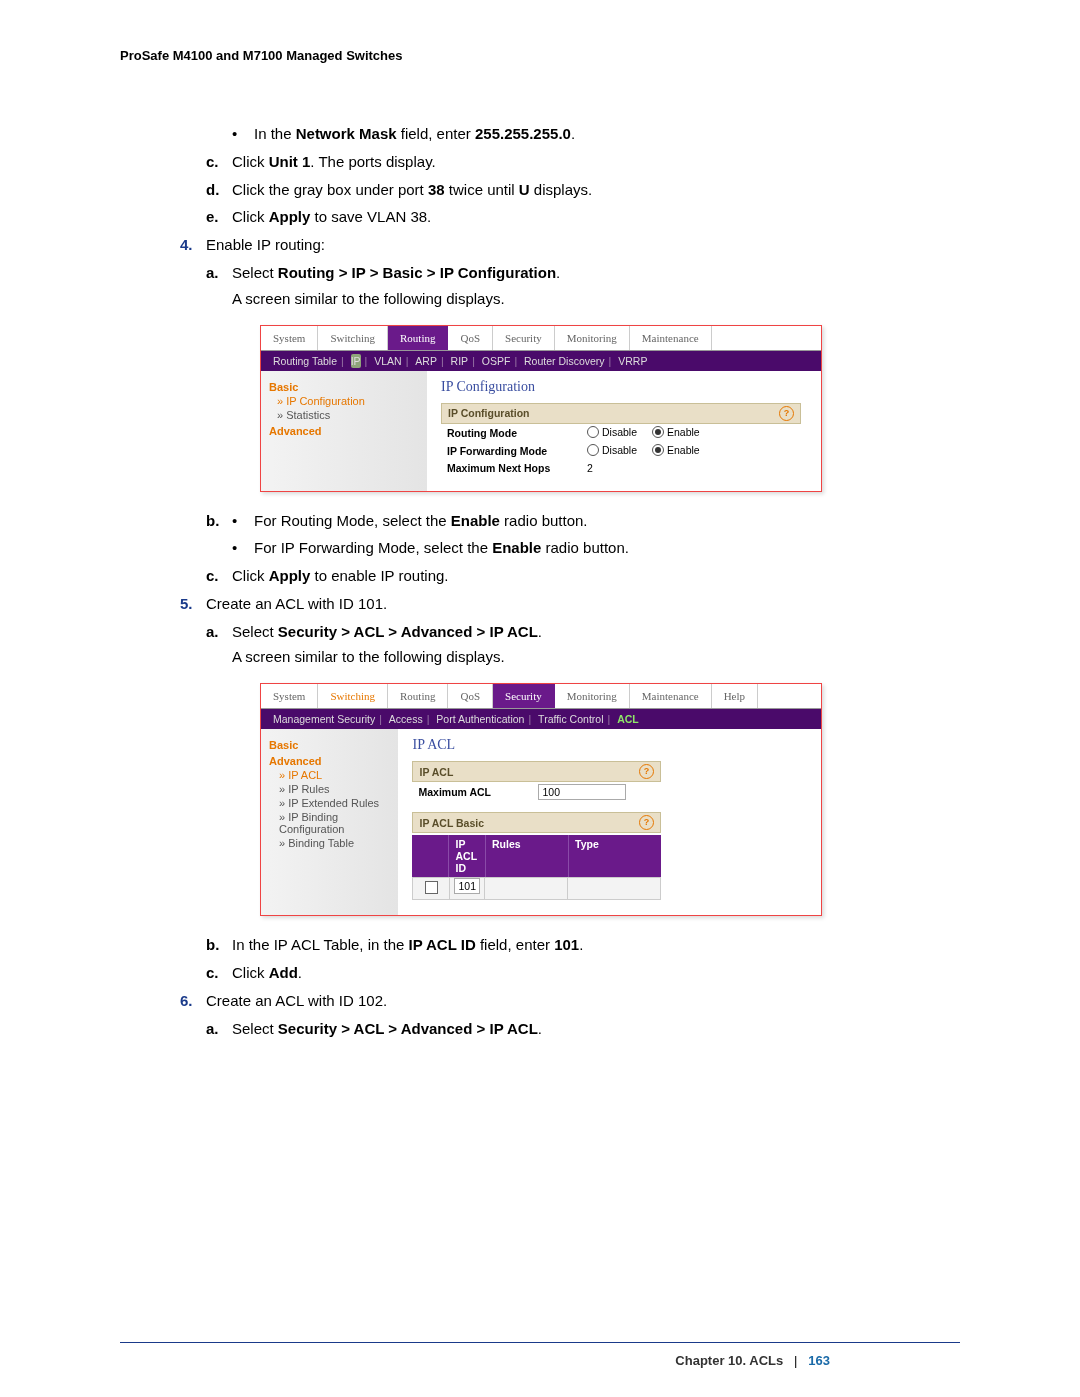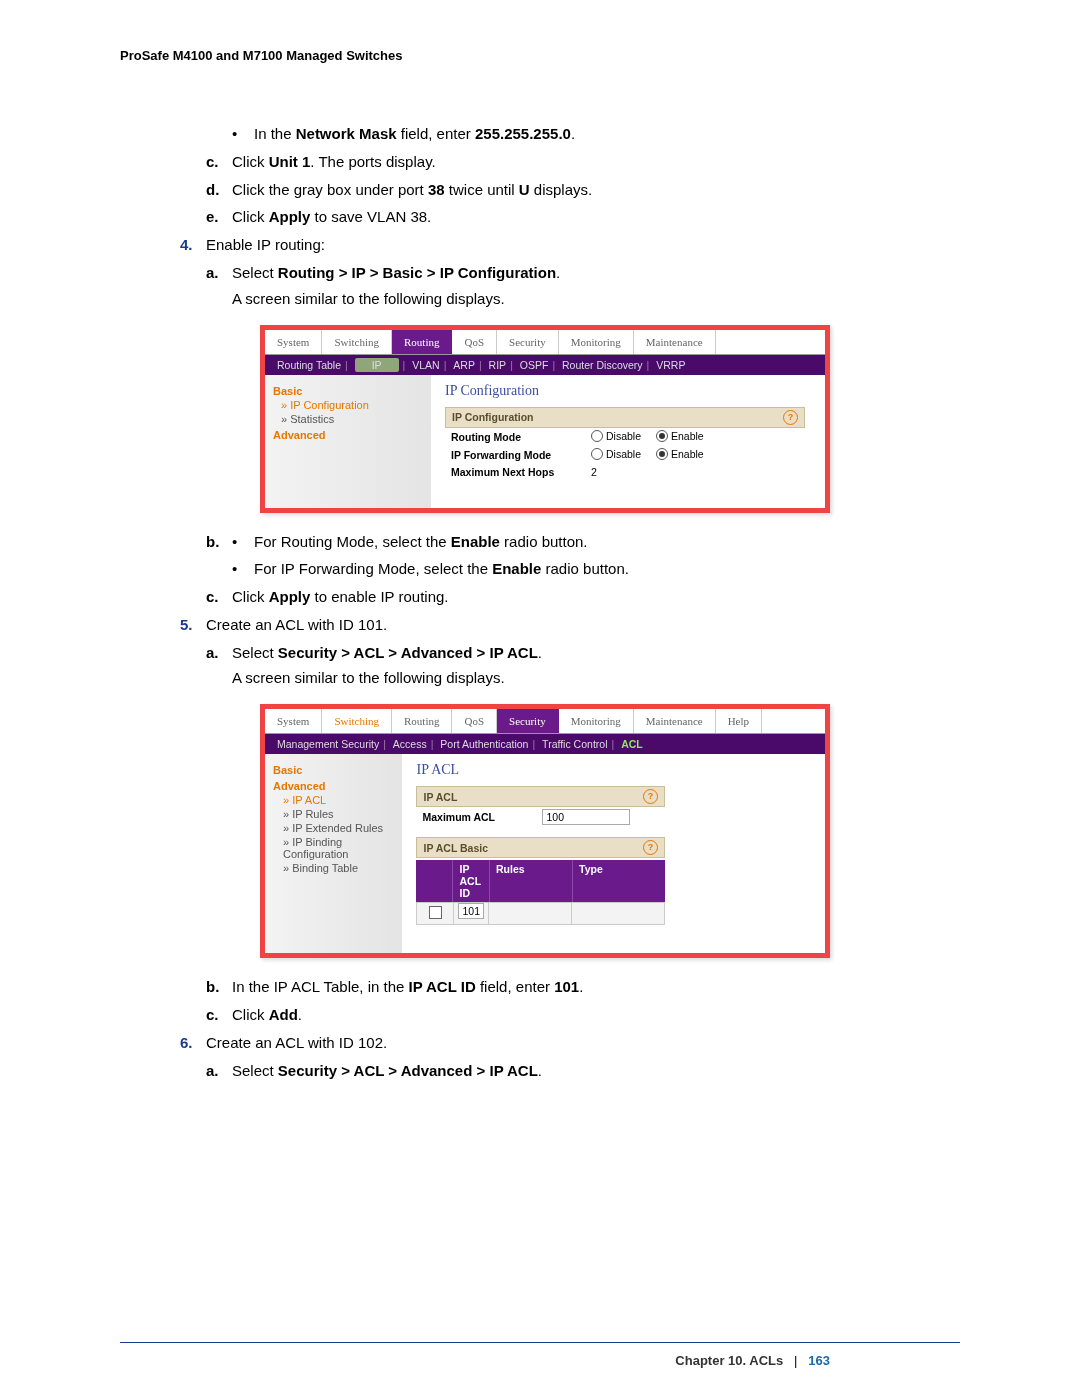--- a/index.html
+++ b/index.html
@@ -45,21 +45,21 @@
   .ol-bullet { padding-left: 22px; margin-left: 52px; }
   .ol-bullet > .mark {
     position: absolute;
     left: 0;
   }
   .continuation { margin-left: 52px; margin-top:4px; margin-bottom:4px; }
   b { font-weight: bold; }
 
   .screenshot {
     margin: 18px 0 18px 80px;
-    border: 5px solid #ef4444;
+    border: 1px solid #ef4444;
     width: 560px;
     box-shadow: 2px 2px 4px rgba(0,0,0,0.15);
     font-size: 11px;
   }
   .tabs-row {
     display: flex;
     background: #fff;
     border-bottom: 1px solid #999;
   }
   .tab {
@@ -83,21 +83,21 @@
   .subtabs .st {
     color: #ddd;
     margin: 0 4px;
   }
   .subtabs .st.active {
     color: #8fe66a;
     font-weight:bold;
   }
   .subtabs .st.box {
     background:#8fa67a;
-    padding:1px 17px;
+    padding:1px 0;
     border-radius:2px;
   }
   .sep { color: #9b7ba8; }
   .panel-body {
     display: flex;
     background: #fff;
   }
   .sidebar {
     width: 150px;
     background: linear-gradient(to right,#f3f3f3,#e4e4e4);
@@ -110,21 +110,21 @@
     margin: 4px 0 2px 0;
     font-size:11px;
   }
   .sidebar .lnk {
     color: #555;
     margin: 2px 0 2px 8px;
   }
   .sidebar .lnk.active { color: #e67700; }
   .main {
     flex: 1;
-    padding: 6px 0 28px 14px;
+    padding: 6px 0 15px 14px;
   }
   .main h3 {
     color: #3a4ea0;
     font-family: Georgia, serif;
     font-size: 14px;
     margin: 2px 0 8px 0;
     font-weight: normal;
   }
   .section-bar {
     background: #e9dfc7;

